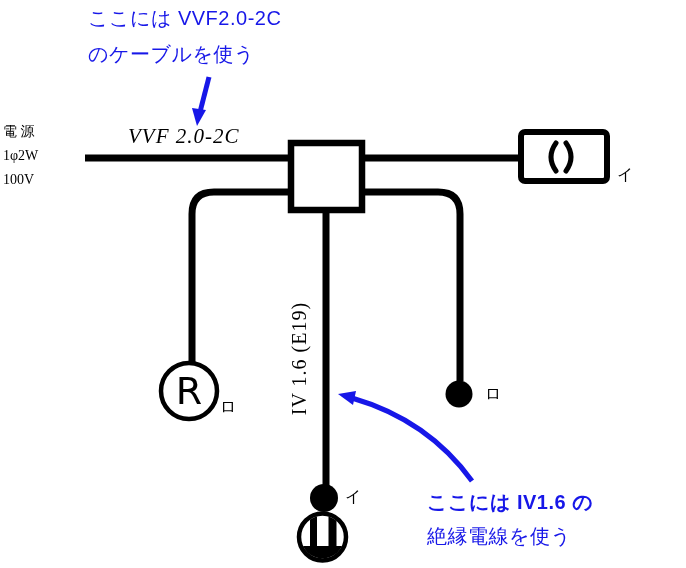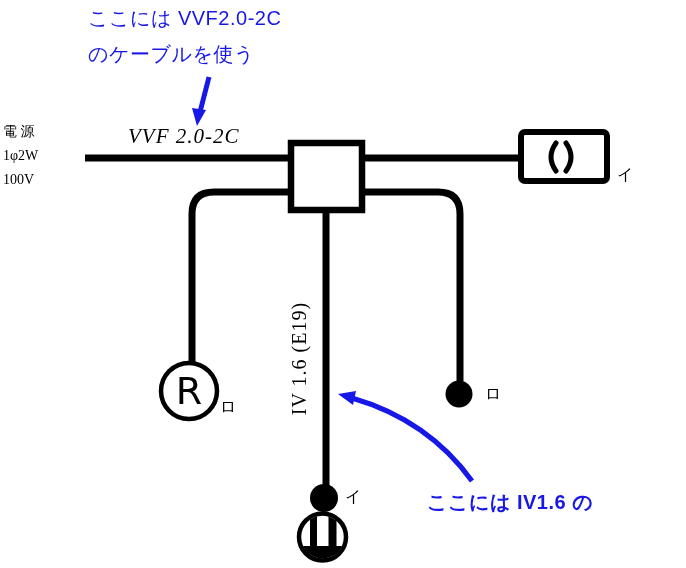--- a/index.html
+++ b/index.html
@@ -126,14 +126,15 @@
   <div class="abs iv-label" style="left:224px;top:347px;">IV 1.6  (E19)</div>
 
   <div class="abs r-letter" style="left:161px;top:363px;">R</div>
 
   <div class="abs kat" style="left:617px;top:165px;">イ</div>
   <div class="abs kat" style="left:220px;top:397px;">ロ</div>
   <div class="abs kat" style="left:485px;top:384px;">ロ</div>
   <div class="abs kat" style="left:345px;top:487px;">イ</div>
 
   <div class="abs ann" style="left:427px;top:485px;font-weight:bold;">ここには IV1.6 の</div>
+  <div class="abs ann" style="left:427px;top:519px;">絶縁電線を使う</div>
 
 </div>
 
 </body></html>

